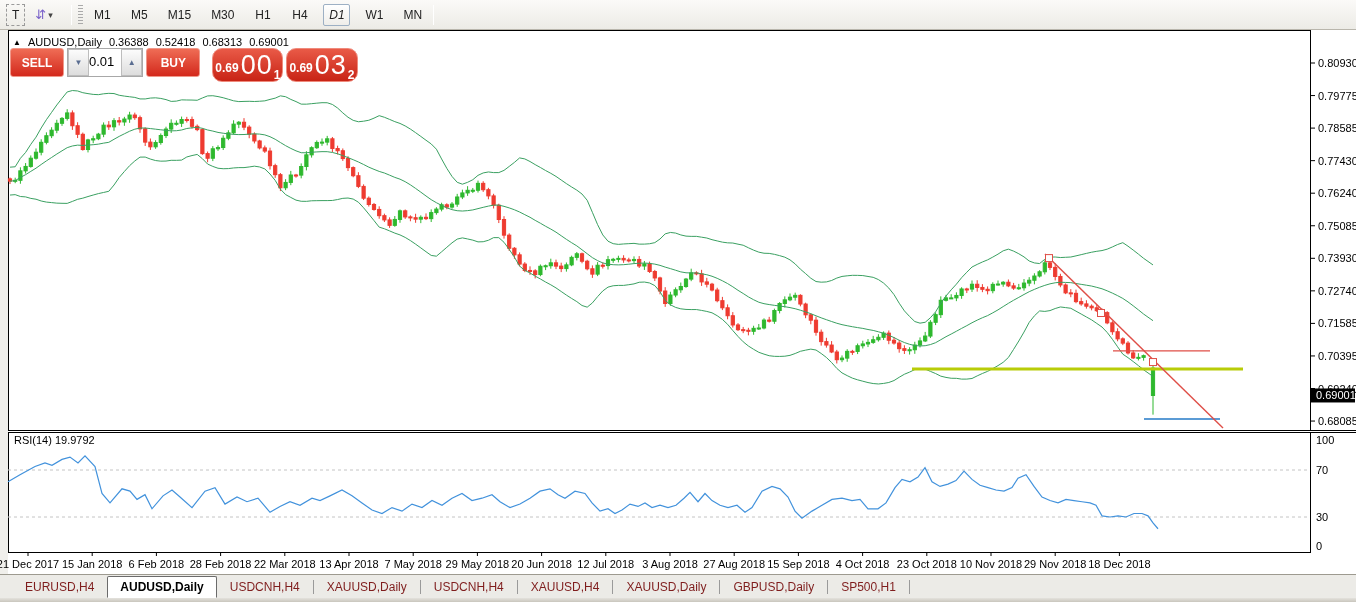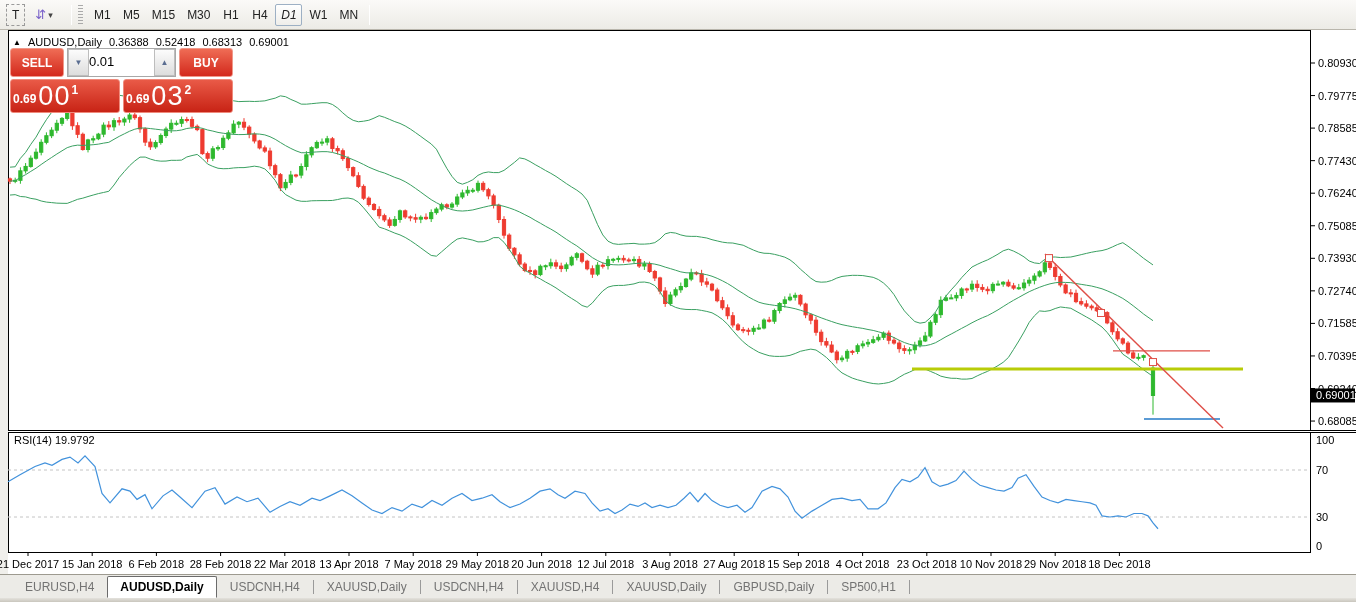--- a/index.html
+++ b/index.html
@@ -11,54 +11,54 @@
   .toolbar { height:30px; background:linear-gradient(#fbfaf8,#ecebe6); border-bottom:1px solid #b9b6ac;
              display:flex; align-items:center; padding:0 4px; flex:0 0 auto; }
   .tool-btn { height:22px; background:transparent; border:1px dashed #9a9a9a; color:#222;
               font:12px "Liberation Sans",sans-serif; margin:0 2px; padding:0 5px; cursor:pointer; }
   .tool-btn.no-dash { border:1px solid transparent; display:flex; align-items:center; gap:2px; }
   .arr-icon { color:#7a62c9; font-size:13px; line-height:1; }
   .caret { color:#444; font-size:9px; }
   .tb-sep { width:1px; height:20px; background:#c2bfb5; border-right:1px solid #fff; margin:0 6px 0 10px; }
   .tb-grip { width:5px; height:20px; margin-right:6px;
              background:repeating-linear-gradient(#aaa 0 1px, transparent 1px 3px); }
-  .tf-group { display:flex; align-items:center; gap:2px; }
+  .tf-group { display:flex; align-items:center; gap:10px; }
   .tf-btn { min-width:27px; height:22px; padding:0 4px; background:transparent; border:1px solid transparent;
             font:12px "Liberation Sans",sans-serif; color:#222; cursor:pointer; }
   .tf-btn.active { background:linear-gradient(#ffffff,#efeeea); border:1px solid #9db0c4; border-radius:2px;font-style:italic; }
   .tb-sep2 { width:1px; height:20px; background:#c2bfb5; border-right:1px solid #fff; margin:0 6px; }
 
   
   .chart-wrap { position:relative; width:1356px; height:544px; background:#f0efeb; flex:0 0 auto; }
   #chart-svg { position:absolute; left:0; top:0; }
 
   .ohlc { position:absolute; left:13px; top:6px; font:11px "Liberation Sans",sans-serif; color:#000;
           display:flex; gap:7px; align-items:center; white-space:nowrap; }
   .ohlc .tri { font-size:8px; }
 
   
-  .trade-panel { position:absolute; left:10px; top:18px; width:223px; display:flex; flex-direction:column; gap:2px; }
+  .trade-panel { position:absolute; left:10px; top:18px; width:223px; display:flex; flex-direction:row; gap:12px; }
   .tp-row1 { display:flex; gap:3px; height:29px; }
   .btn-trade { flex:0 0 54px; background:linear-gradient(#ef6c55,#d3291c); color:#fff;
                font:bold 12px "Liberation Sans",sans-serif; border:1px solid #f0988a; border-radius:3px; cursor:pointer; }
   .spinner { flex:1; display:flex; border:1px solid #a8a8a8; background:#fff; }
   .spin-btn { width:21px; background:linear-gradient(#fcfcfc,#dddddd); border:1px solid #bdbdbd;
               color:#5a6d91; font-size:8px; line-height:1; cursor:pointer; }
   .vol { flex:1; text-align:left; padding-right:7px; font:13px/25px "Liberation Sans",sans-serif; color:#000; }
   .tp-row2 { display:flex; gap:3px; height:34px; }
-  .price-box { flex:1; background:linear-gradient(#e95a47,#c82315); border:1px solid #ef8a7c; border-radius:3px;
-               color:#fff; display:flex; align-items:flex-end; padding:1px 2px 2px 2px; cursor:pointer; }
+  .price-box { flex:1; background:linear-gradient(#e95a47,#c82315); border:1px solid #ef8a7c; border-radius:10px;
+               color:#fff; display:flex; align-items:flex-end; padding:17px 2px 2px 2px; cursor:pointer; }
   .pb-small { font:bold 12px "Liberation Sans",sans-serif; margin:0 2px 4px 0; }
   .pb-big { font:27px/1 "Liberation Sans",sans-serif; letter-spacing:1px; }
   .pb-sup { font:bold 12px "Liberation Sans",sans-serif; align-self:flex-start; margin:2px 0 0 1px; }
 
   
   .tabbar { height:24px; background:#ecebe7; border-top:1px solid #9d9a90; display:flex; align-items:stretch;
             padding-left:12px; font:12px "Liberation Sans",sans-serif; flex:0 0 auto; }
-  .tab { display:flex; align-items:center; padding:0 12px; color:#737373; cursor:pointer; border:1px solid transparent; }
+  .tab { display:flex; align-items:center; padding:0 12px; color:#7f1d1d; cursor:pointer; border:1px solid transparent; }
   .tab.active { background:#fff; border:1px solid #6b6b6b; border-bottom-color:#fff; font-weight:bold; color:#000;
                 border-radius:2px 2px 0 0; margin-top:1px; }
   .tab-sep { width:1px; align-self:center; height:14px; background:#9a9a9a; }
   .bottom-edge { height:4px; background:linear-gradient(#e4e2dd,#c9c6bd); flex:0 0 auto; }
 </style>
 </head>
 <body>
 
 <div class="app">
 

